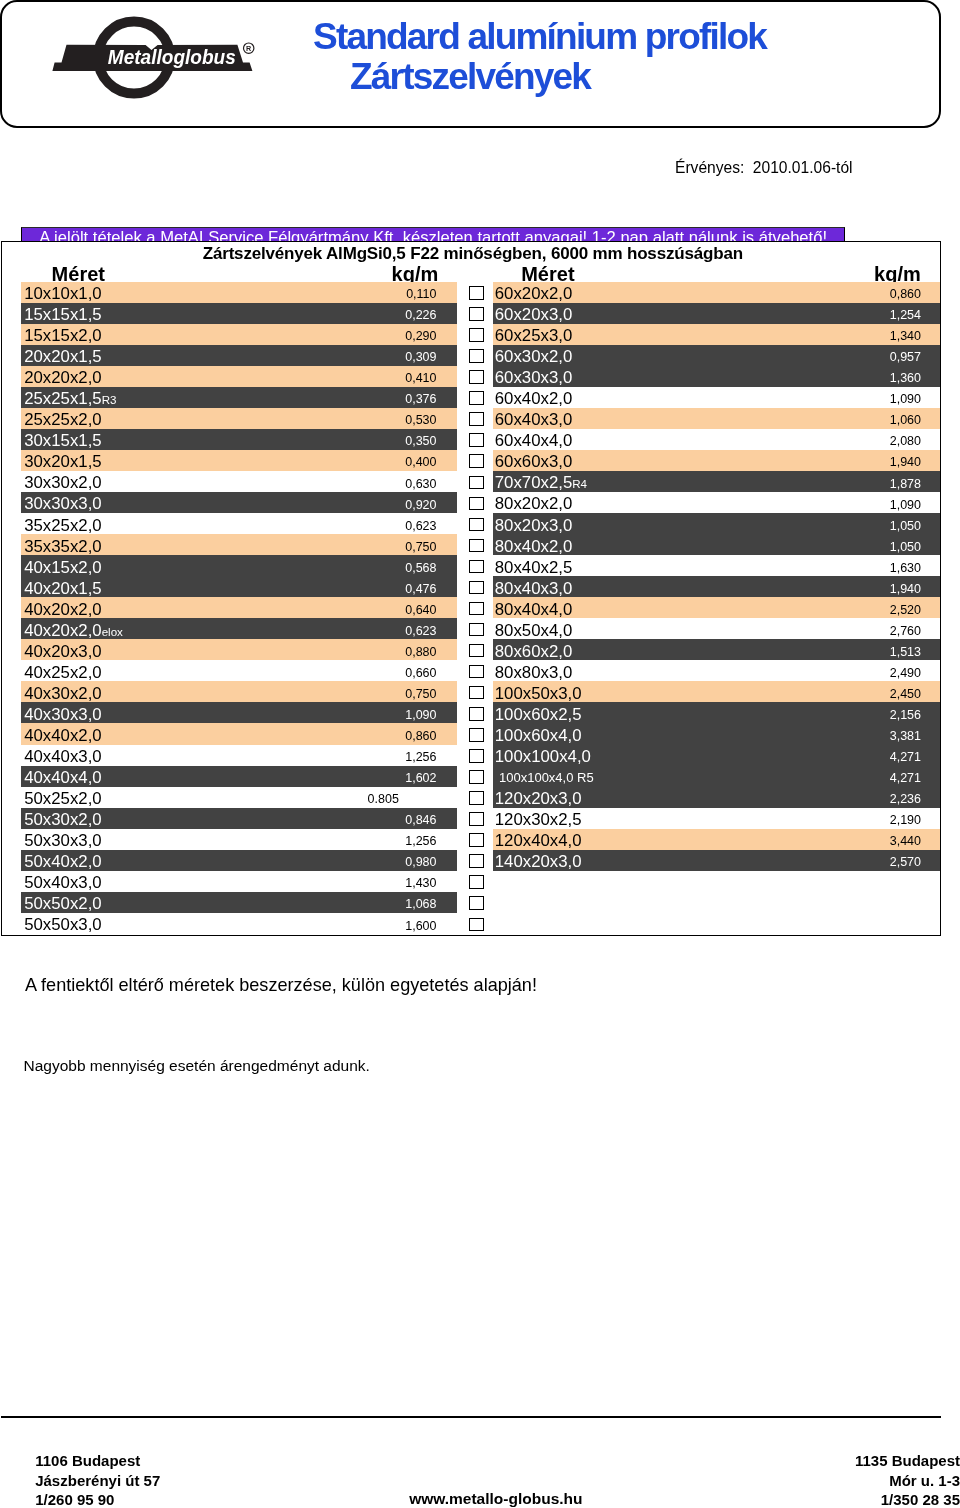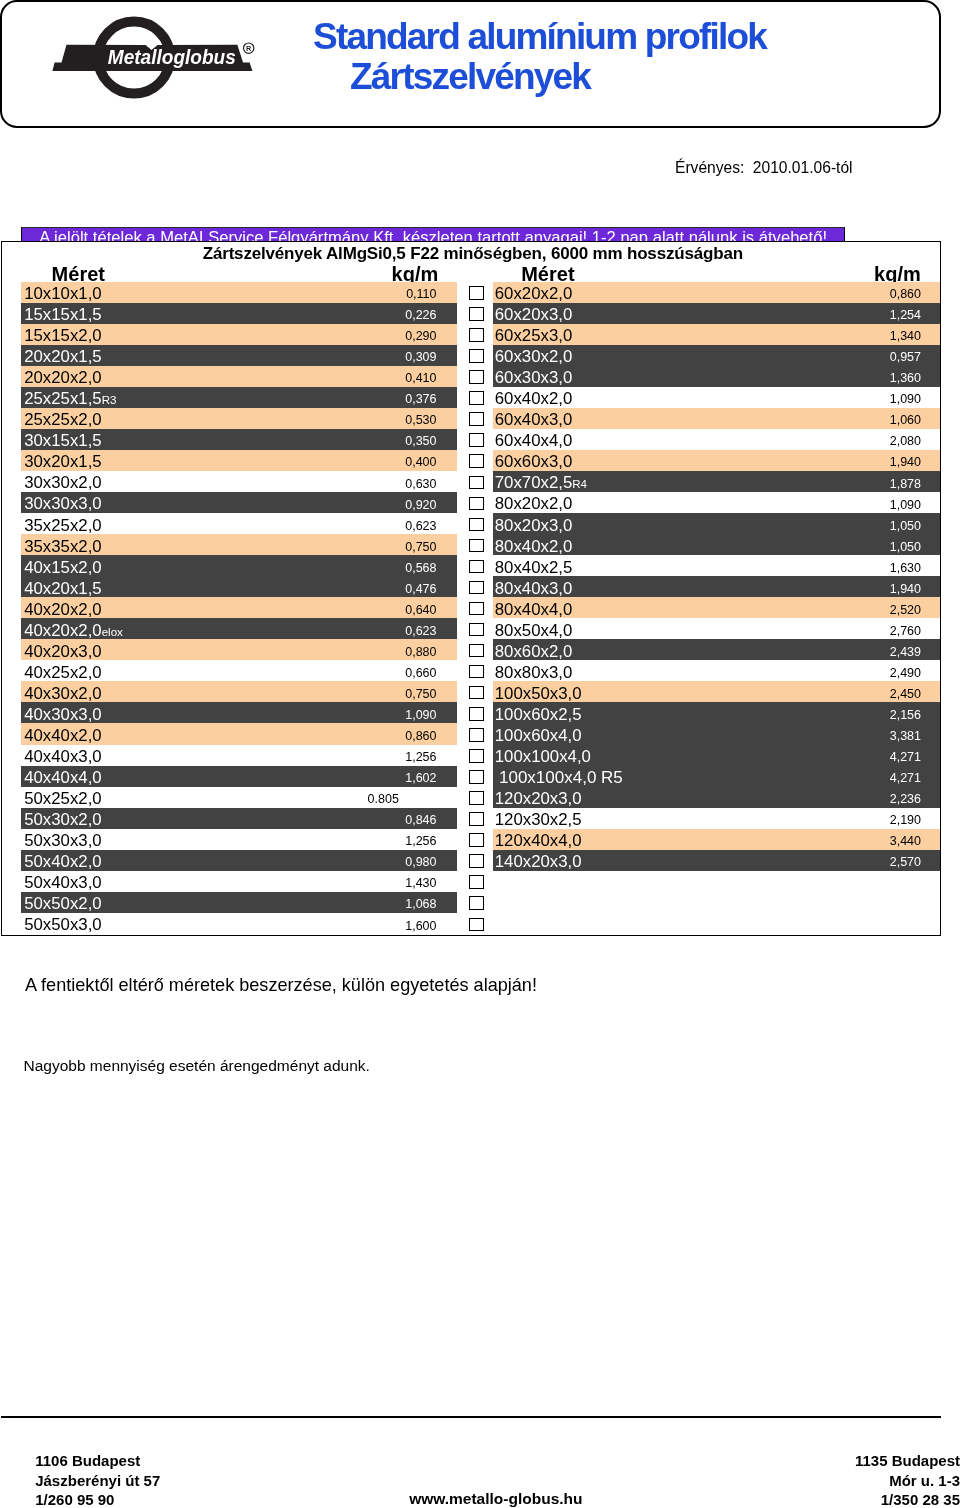--- a/index.html
+++ b/index.html
@@ -46,21 +46,21 @@
   .row{position:relative;height:21.05px;}
   .row .sz{position:absolute;left:3.0px;top:1.5px;font-size:16.8px;line-height:21.05px;white-space:nowrap;}
   .row .sz .sub{font-size:11.6px;}
   .row .kg{position:absolute;right:20.7px;top:1.6px;font-size:12.5px;line-height:22.8px;white-space:nowrap;}
   .row.kgmid .kg{right:58.3px;}
   .fill-peach{background:#fbcf9f;}
   .fill-dark{background:#424242;color:#fff;}
   .fill-white{background:#fff;}
   .rowsR .row .sz{left:2.1px;}
   .rowsR .row .kg{right:19.2px;}
-  .rowsL .row.small .sz, .rowsR .row.small .sz{font-size:17px;left:6.3px;}
+  .rowsL .row.small .sz, .rowsR .row.small .sz{font-size:13px;left:6.3px;}
 
   .cbrow{height:21.05px;position:relative;}
   .cb{position:absolute;left:0.8px;top:4.6px;width:15px;height:13.5px;border:1.8px solid #000;background:#fff;box-sizing:border-box;}
 
   
   .note1{position:absolute;left:25px;top:975px;font-size:18.1px;white-space:nowrap;text-align:center;}
   .note2{position:absolute;left:23.5px;top:1057px;font-size:15.5px;white-space:nowrap;}
 
   
   .frule{position:absolute;left:0.6px;top:1416px;width:940.4px;height:2px;background:#000;}
@@ -389,21 +389,21 @@
     <div class="row fill-peach">
           <span class="sz"><span>80x40x4,0</span></span>
           <span class="kg">2,520</span>
         </div>
     <div class="row fill-white">
           <span class="sz"><span>80x50x4,0</span></span>
           <span class="kg">2,760</span>
         </div>
     <div class="row fill-dark">
           <span class="sz"><span>80x60x2,0</span></span>
-          <span class="kg">2,439</span>
+          <span class="kg">1,513</span>
         </div>
     <div class="row fill-white">
           <span class="sz"><span>80x80x3,0</span></span>
           <span class="kg">2,490</span>
         </div>
     <div class="row fill-peach">
           <span class="sz"><span>100x50x3,0</span></span>
           <span class="kg">2,450</span>
         </div>
     <div class="row fill-dark">

